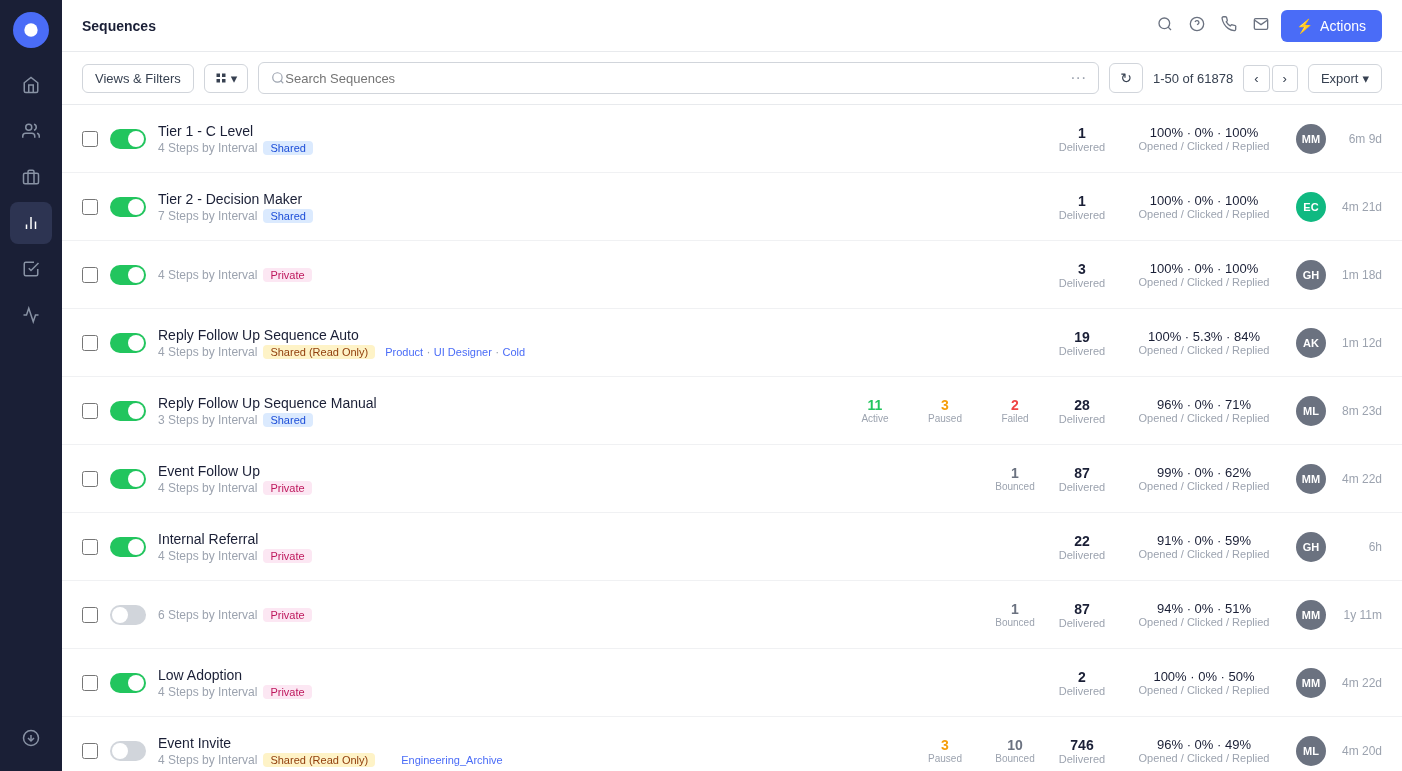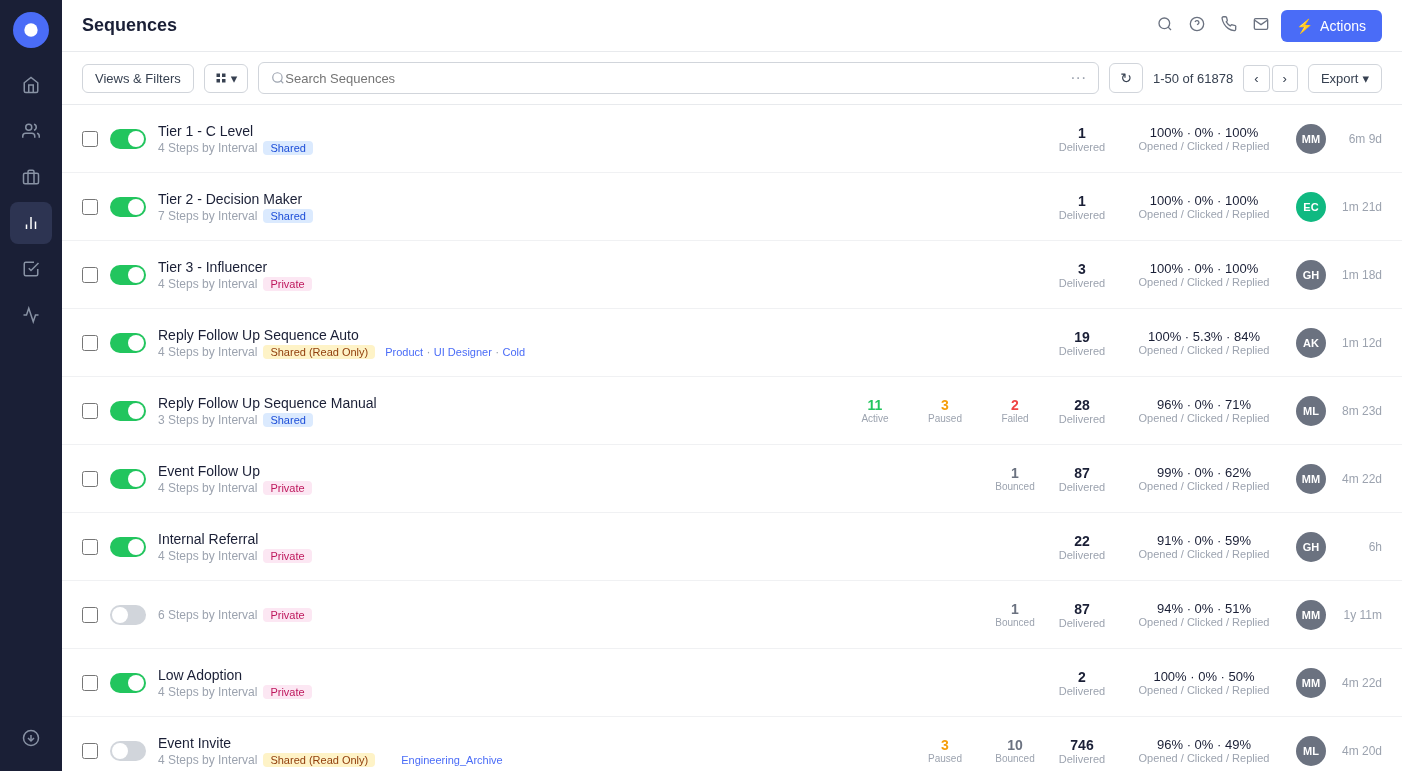--- a/index.html
+++ b/index.html
@@ -47,21 +47,21 @@
     .header {
       display: flex;
       align-items: center;
       padding: 0 20px;
       height: 52px;
       border-bottom: 1px solid #e8eaed;
       background: #fff;
       gap: 12px;
     }
     .header-title {
-      font-size: 18px;
+      font-size: 14px;
       font-weight: 600;
       color: #1a1f36;
       flex: 1;
     }
     .header-icons {
       display: flex;
       align-items: center;
       gap: 16px;
       color: #6b7280;
       font-size: 16px;
@@ -476,31 +476,28 @@
     </div>
     <div class="delivered-block">
       <div class="delivered-num">1</div>
       <div class="delivered-label">Delivered</div>
     </div>
     <div class="rates-block">
       <div class="rates-top">100% · 0% · 100%</div>
       <div class="rates-bottom">Opened / Clicked / Replied</div>
     </div>
     <div class="avatar" style="background:#10b981;">EC</div>
-    <div class="time-ago">1m 21d</div>
+    <div class="time-ago">4m 21d</div>
   </div>
       <div class="seq-row">
     <input type="checkbox" class="seq-checkbox" style="">
     <div class="toggle on">
       <div class="toggle-knob"></div>
     </div>
     <div class="seq-info">
-      <div class="seq-name">
-        Tier 3 - Influencer
-      </div>
       <div class="seq-meta">
         <span>4 Steps by Interval</span> 
             <span class="badge badge-private">Private</span>
 
       </div>
     </div>
     <div class="seq-stats">
       
     </div>
     <div class="delivered-block">

